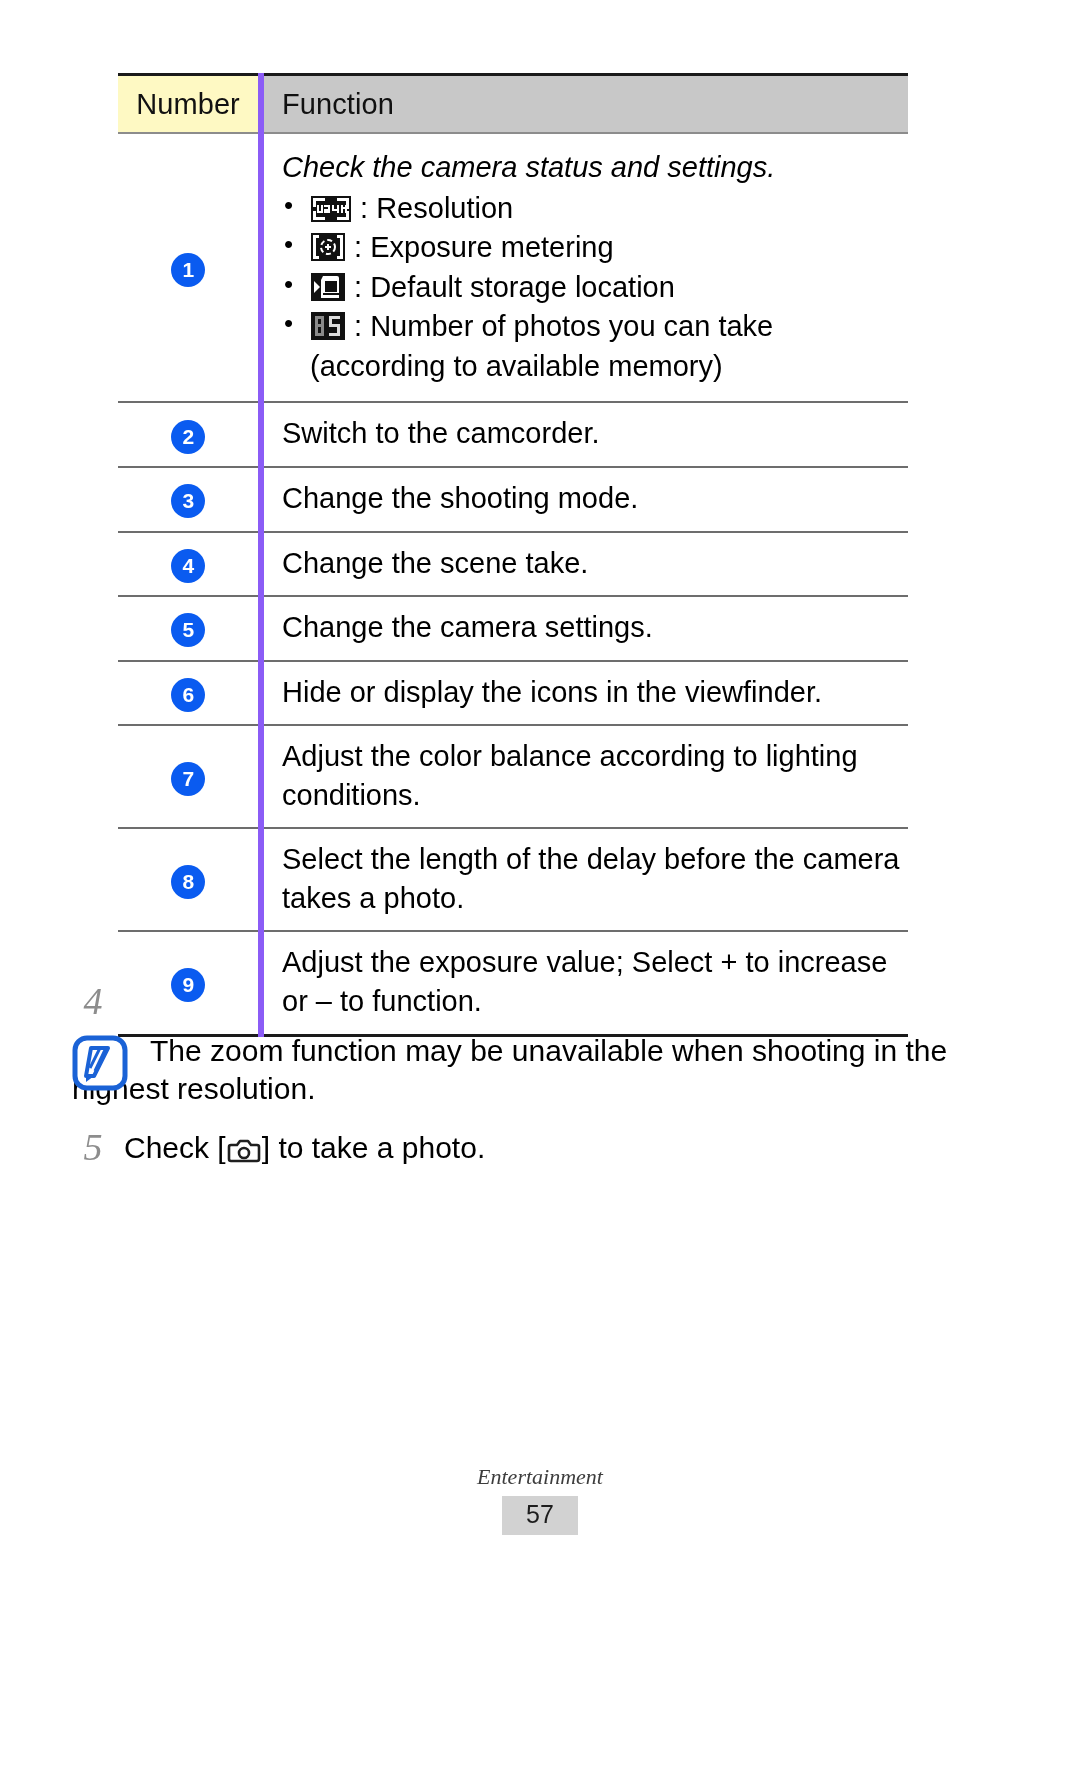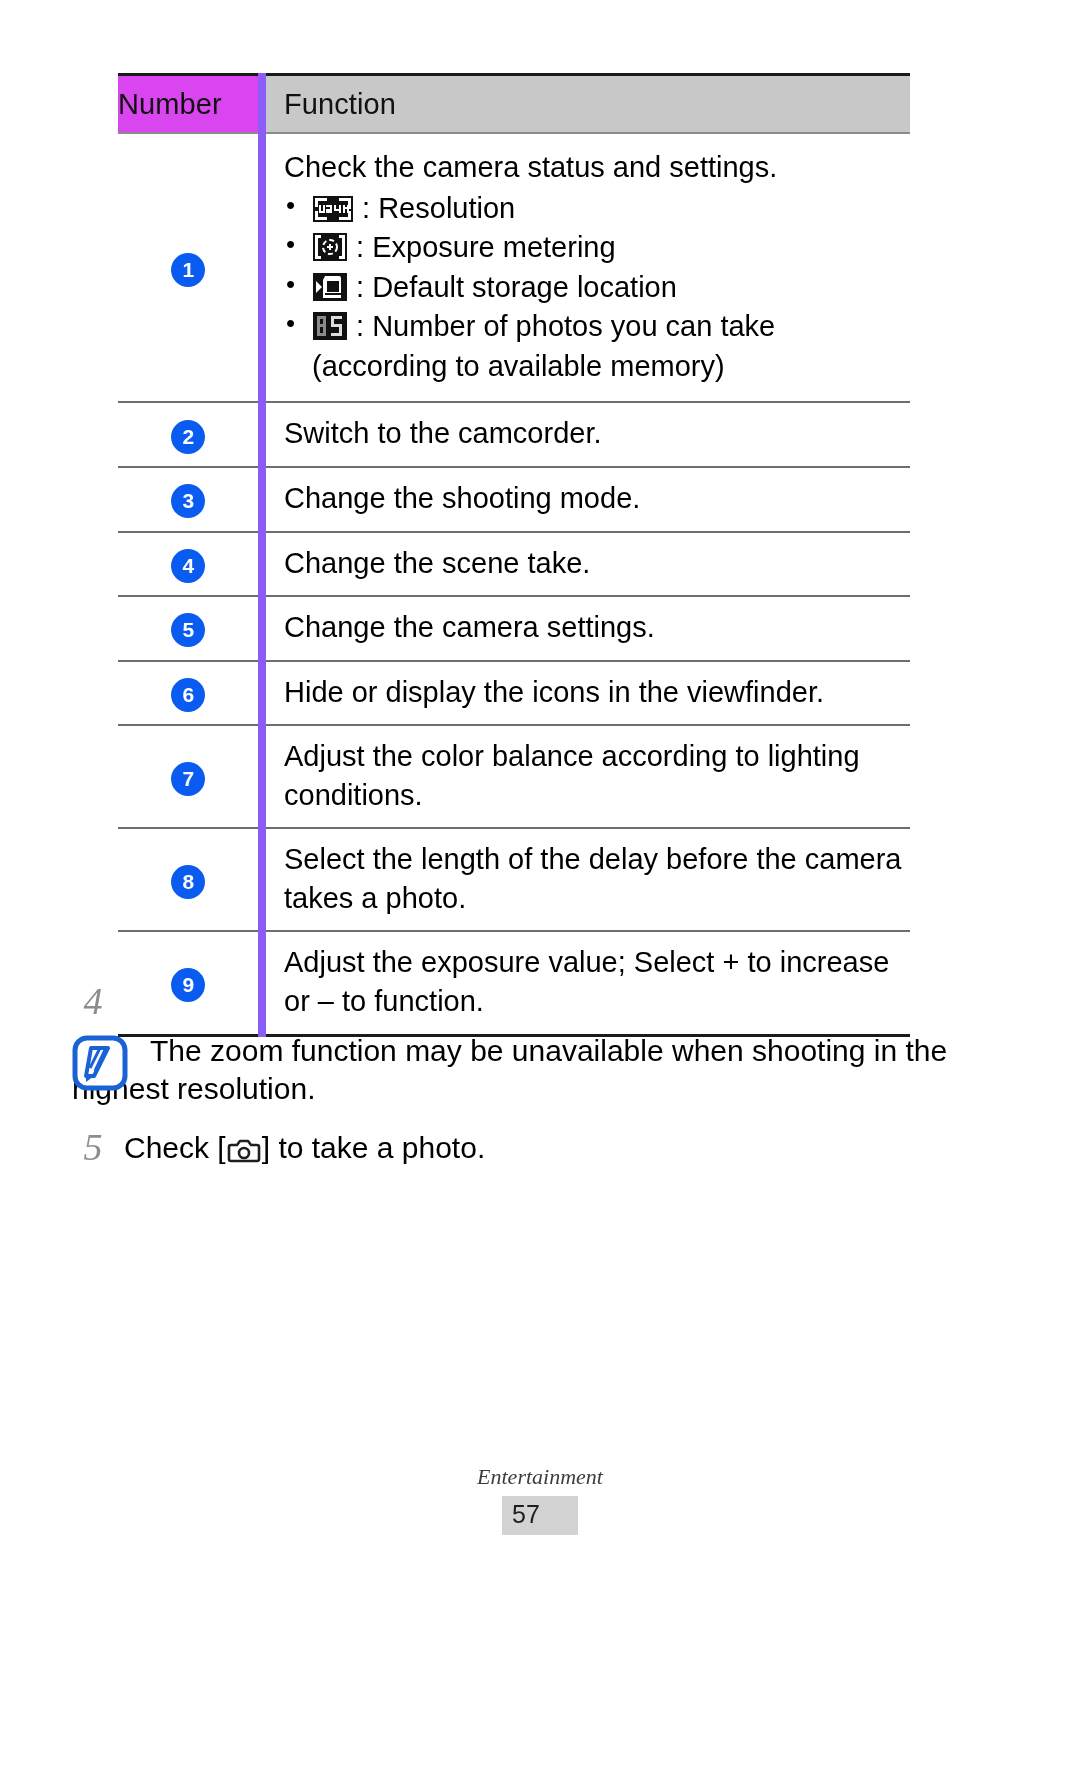--- a/index.html
+++ b/index.html
@@ -41,31 +41,31 @@
 
   .thead-row th {
     height: 56px;
     font-weight: normal;
     font-size: 29px;
     letter-spacing: .1px;
     border-top: 3px solid #1a1a1a;
     border-bottom: 2px solid #8c8c8c;
   }
   .th-num {
-    background: #d946ef;
-    text-align: left;
+    background: #fef9c3;
+    text-align: center;
     color: #111;
   }
   .th-fn {
     background: #c8c8c8;
     text-align: left;
     padding-left: 18px !important;
     color: #111;
   }
-  .cell-div { border-left: 8px solid #8b5cf6; margin-top: 8px; }
+  .cell-div { border-left: 6px solid #8b5cf6; margin-top: 8px; }
 
   .body-row td {
     border-bottom: 2px solid #6d6d6d;
     font-size: 29px;
     line-height: 1.33;
   }
   .body-row:last-child td { border-bottom: 3px solid #1a1a1a; }
   .td-num {
     text-align: center;
     vertical-align: middle;
@@ -87,21 +87,21 @@
     color: #ffffff;
     font-size: 21px;
     font-weight: bold;
     text-align: center;
     vertical-align: middle;
     letter-spacing: -.5px;
   }
   .badge.wide { font-size: 17px; letter-spacing: -1px; }
 
   
-  .lead { margin: 0 0 2px 0; }
+  .lead { margin: 0 0 2px 0; font-style: italic; }
   .blist { margin: 0; padding: 0; list-style: none; }
   .blist li {
     position: relative;
     padding-left: 28px;
     margin: 0 0 1px 0;
     white-space: nowrap;
   }
   .blist li::before {
     content: "\2022";
     position: absolute;
@@ -175,20 +175,21 @@
   .footer-page {
     position: absolute;
     left: 50%;
     top: 1496px;
     transform: translateX(-50%);
     min-width: 56px;
     padding: 4px 10px 6px 10px;
     background: #d2d2d2;
     color: #1d1d1d;
     font-size: 25px;
+    text-align: center;
   }
 </style>
 </head>
 <body>
 
 <div class="page">
 
   <table class="func-table">
     <thead>
       <tr class="thead-row">

